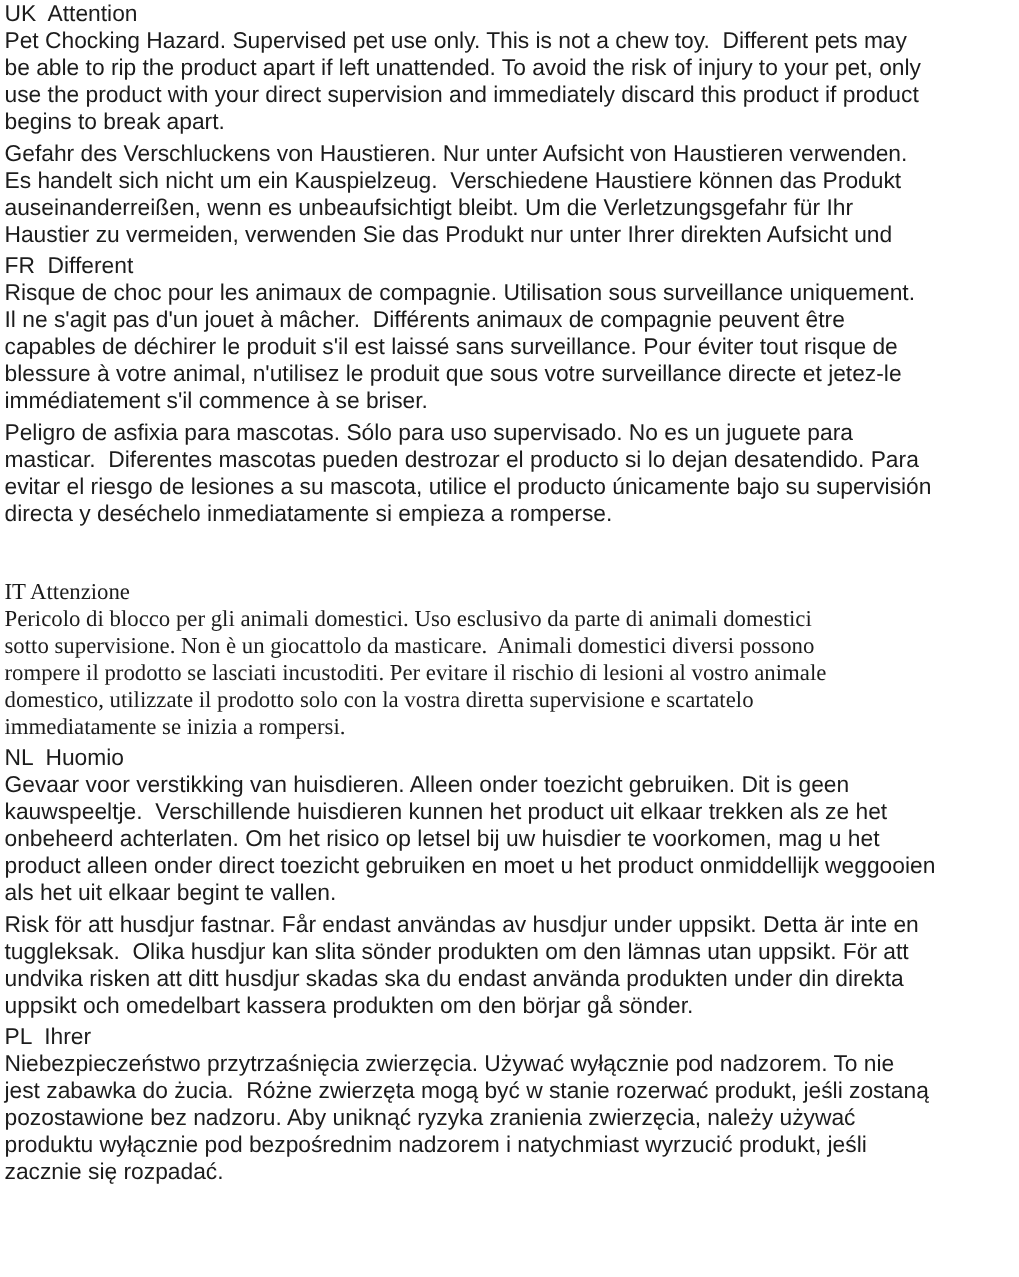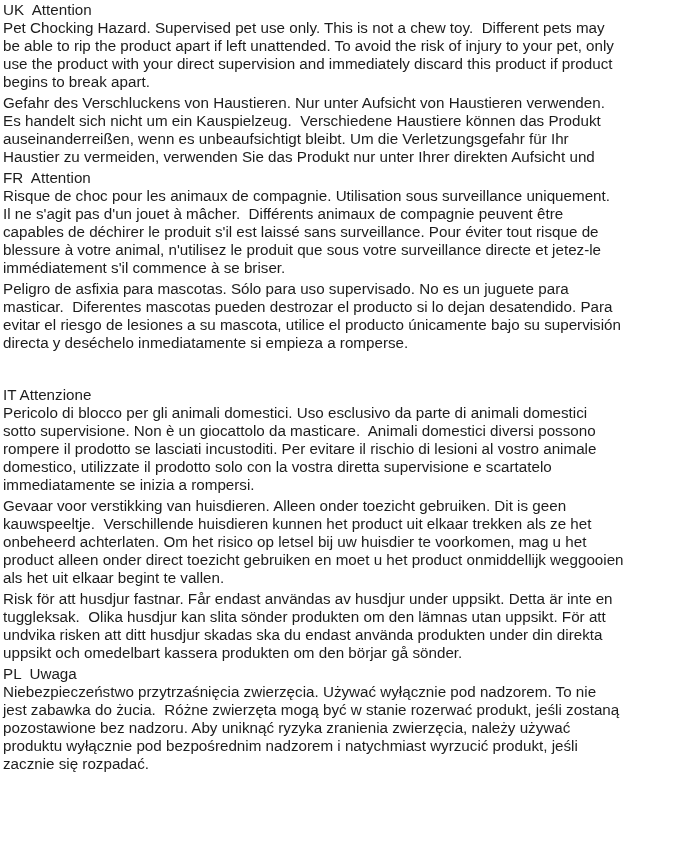--- a/index.html
+++ b/index.html
@@ -18,20 +18,21 @@
   .doc {
     padding: 1px 2px 0 3px;
     box-sizing: border-box;
     width: 679px;
   }
   .warning-section {
     margin: 0 0 3px 0;
   }
   .warning-section.gap-before {
     margin-top: 34px;
+    font-family: Liberation Serif, serif;
   }
   .section-heading,
   .section-body {
     margin: 0;
     padding: 0;
     font-size: inherit;
     font-weight: 400;
     line-height: inherit;
     color: inherit;
     white-space: pre-wrap;
@@ -51,21 +52,21 @@
   </section>
 
   <section class="warning-section">
     <p class="section-body">Gefahr des Verschluckens von Haustieren. Nur unter Aufsicht von Haustieren verwenden.
 Es handelt sich nicht um ein Kauspielzeug.  Verschiedene Haustiere können das Produkt
 auseinanderreißen, wenn es unbeaufsichtigt bleibt. Um die Verletzungsgefahr für Ihr
 Haustier zu vermeiden, verwenden Sie das Produkt nur unter Ihrer direkten Aufsicht und</p>
   </section>
 
   <section class="warning-section">
-    <h2 class="section-heading">FR  Attention</h2>
+    <h2 class="section-heading">FR  Different</h2>
     <p class="section-body">Risque de choc pour les animaux de compagnie. Utilisation sous surveillance uniquement.
 Il ne s'agit pas d'un jouet à mâcher.  Différents animaux de compagnie peuvent être
 capables de déchirer le produit s'il est laissé sans surveillance. Pour éviter tout risque de
 blessure à votre animal, n'utilisez le produit que sous votre surveillance directe et jetez-le
 immédiatement s'il commence à se briser.</p>
   </section>
 
   <section class="warning-section">
     <p class="section-body">Peligro de asfixia para mascotas. Sólo para uso supervisado. No es un juguete para
 masticar.  Diferentes mascotas pueden destrozar el producto si lo dejan desatendido. Para
@@ -76,36 +77,37 @@
   <section class="warning-section gap-before">
     <h2 class="section-heading">IT Attenzione</h2>
     <p class="section-body">Pericolo di blocco per gli animali domestici. Uso esclusivo da parte di animali domestici
 sotto supervisione. Non è un giocattolo da masticare.  Animali domestici diversi possono
 rompere il prodotto se lasciati incustoditi. Per evitare il rischio di lesioni al vostro animale
 domestico, utilizzate il prodotto solo con la vostra diretta supervisione e scartatelo
 immediatamente se inizia a rompersi.</p>
   </section>
 
   <section class="warning-section">
+    <h2 class="section-heading">NL  Huomio</h2>
     <p class="section-body">Gevaar voor verstikking van huisdieren. Alleen onder toezicht gebruiken. Dit is geen
 kauwspeeltje.  Verschillende huisdieren kunnen het product uit elkaar trekken als ze het
 onbeheerd achterlaten. Om het risico op letsel bij uw huisdier te voorkomen, mag u het
 product alleen onder direct toezicht gebruiken en moet u het product onmiddellijk weggooien
 als het uit elkaar begint te vallen.</p>
   </section>
 
   <section class="warning-section">
     <p class="section-body">Risk för att husdjur fastnar. Får endast användas av husdjur under uppsikt. Detta är inte en
 tuggleksak.  Olika husdjur kan slita sönder produkten om den lämnas utan uppsikt. För att
 undvika risken att ditt husdjur skadas ska du endast använda produkten under din direkta
 uppsikt och omedelbart kassera produkten om den börjar gå sönder.</p>
   </section>
 
   <section class="warning-section">
-    <h2 class="section-heading">PL  Uwaga</h2>
+    <h2 class="section-heading">PL  Ihrer</h2>
     <p class="section-body">Niebezpieczeństwo przytrzaśnięcia zwierzęcia. Używać wyłącznie pod nadzorem. To nie
 jest zabawka do żucia.  Różne zwierzęta mogą być w stanie rozerwać produkt, jeśli zostaną
 pozostawione bez nadzoru. Aby uniknąć ryzyka zranienia zwierzęcia, należy używać
 produktu wyłącznie pod bezpośrednim nadzorem i natychmiast wyrzucić produkt, jeśli
 zacznie się rozpadać.</p>
   </section>
 
 </div>
 
 </body></html>

